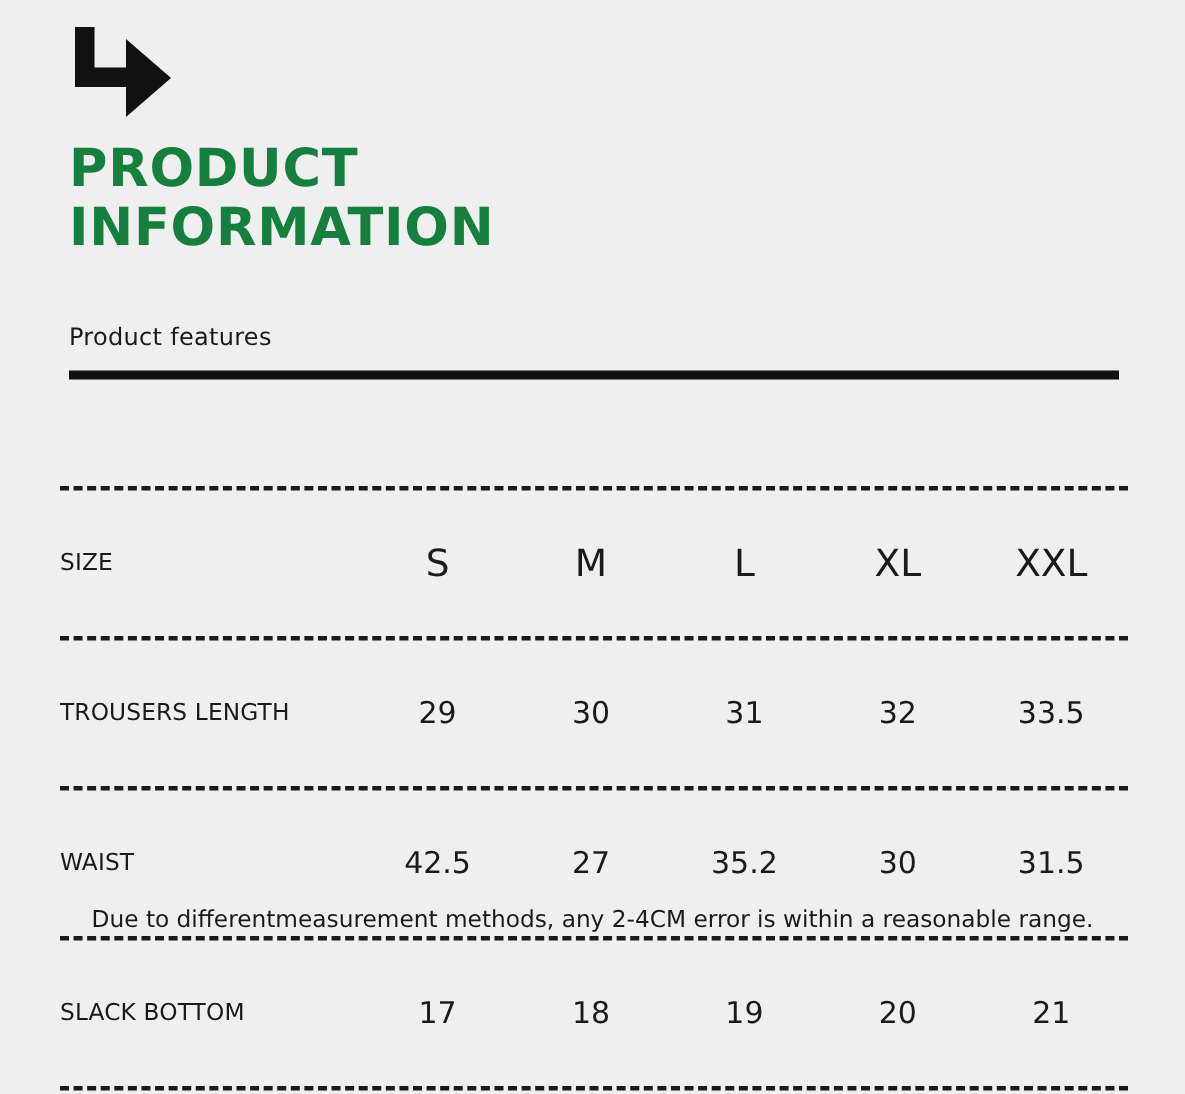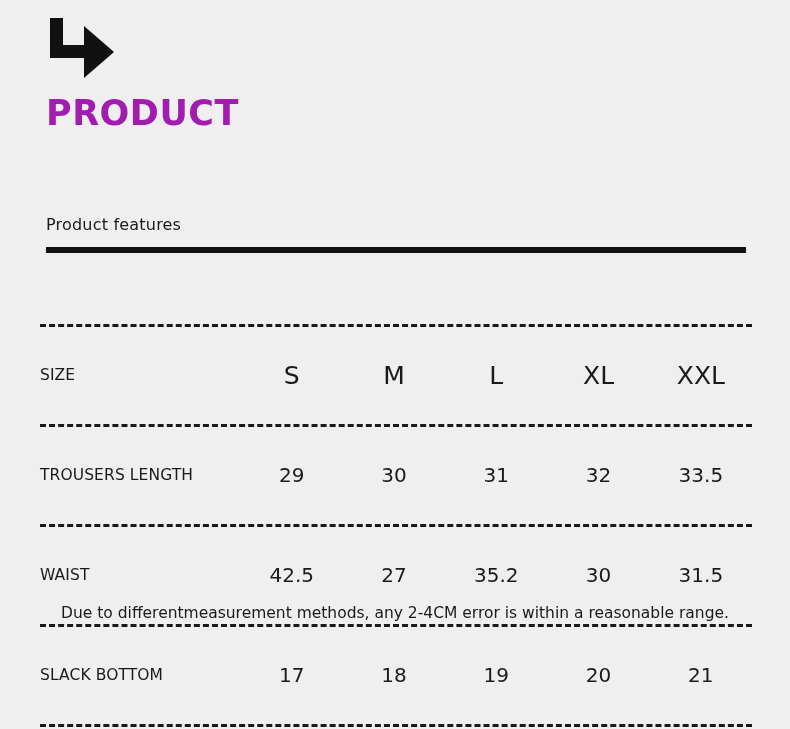--- a/index.html
+++ b/index.html
@@ -33,21 +33,21 @@
     width: 70px;
     height: 62px;
     margin-bottom: 14px;
   }
   .title {
     font-family: "DejaVu Sans", sans-serif;
     font-weight: bold;
     font-size: 35px;
     line-height: 1.12;
     letter-spacing: 0.5px;
-    color: #a21caf;
+    color: #15803d;
     margin: 0;
   }
   .title .line2 { display: block; }
 
   
   .features-label {
     position: absolute;
     left: 46px;
     top: 215px;
     font-size: 16px;
@@ -133,20 +133,21 @@
   <div class="header">
     <span class="arrow-icon-wrap">
       <svg class="arrow-icon" viewBox="0 0 70 62" xmlns="http://www.w3.org/2000/svg">
         <polygon points="4,0 17,0 17,40 4,40" fill="#111"></polygon>
         <polygon points="4,40 4,27 60,27 60,40" fill="#111"></polygon>
         <polygon points="38,8 68,34 38,60" fill="#111"></polygon>
       </svg>
     </span>
     <h1 class="title">
       <span class="line1">PRODUCT</span>
+      <span class="line2">INFORMATION</span>
     </h1>
   </div>
 
   <div class="features-label">Product features</div>
   <div class="rule"></div>
 
   <div class="table-wrap">
     <table class="size-table">
       <colgroup>
         <col class="col-label">

